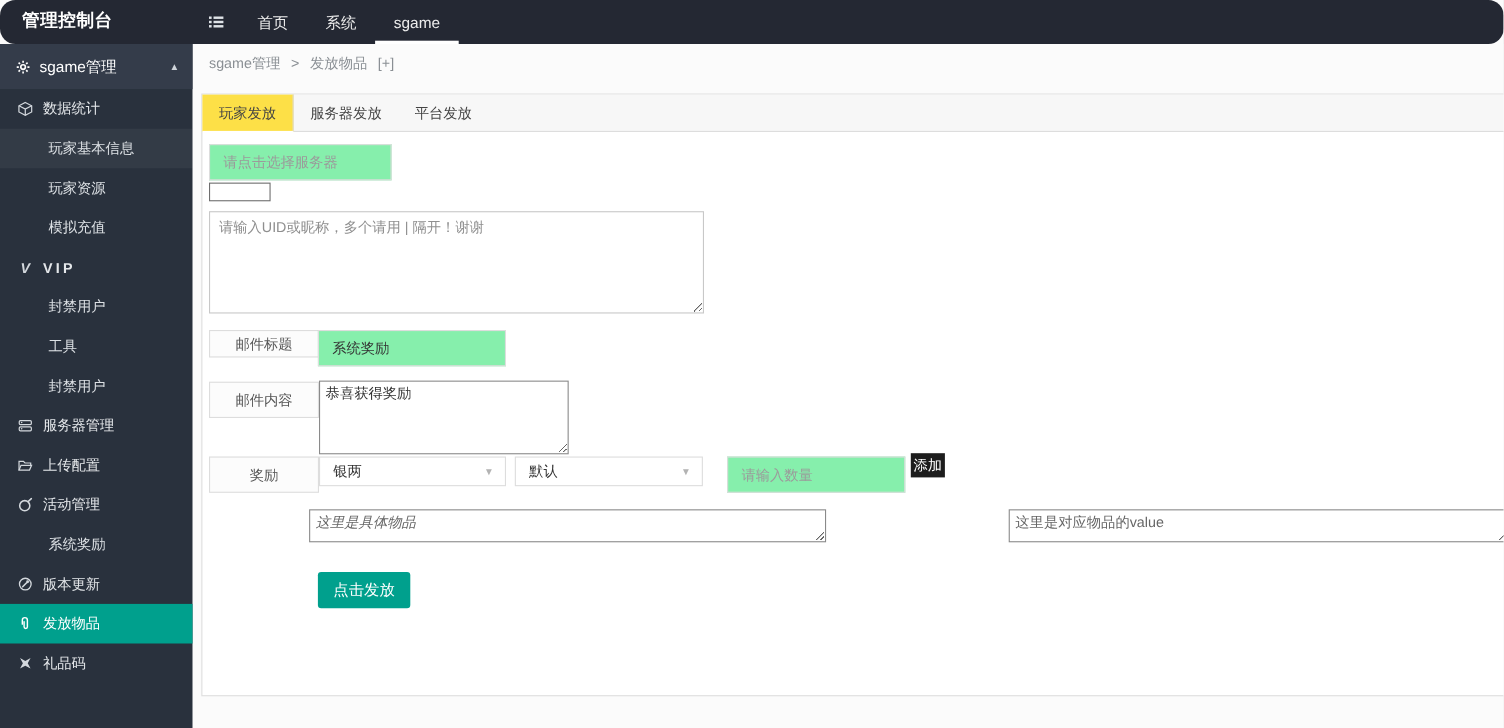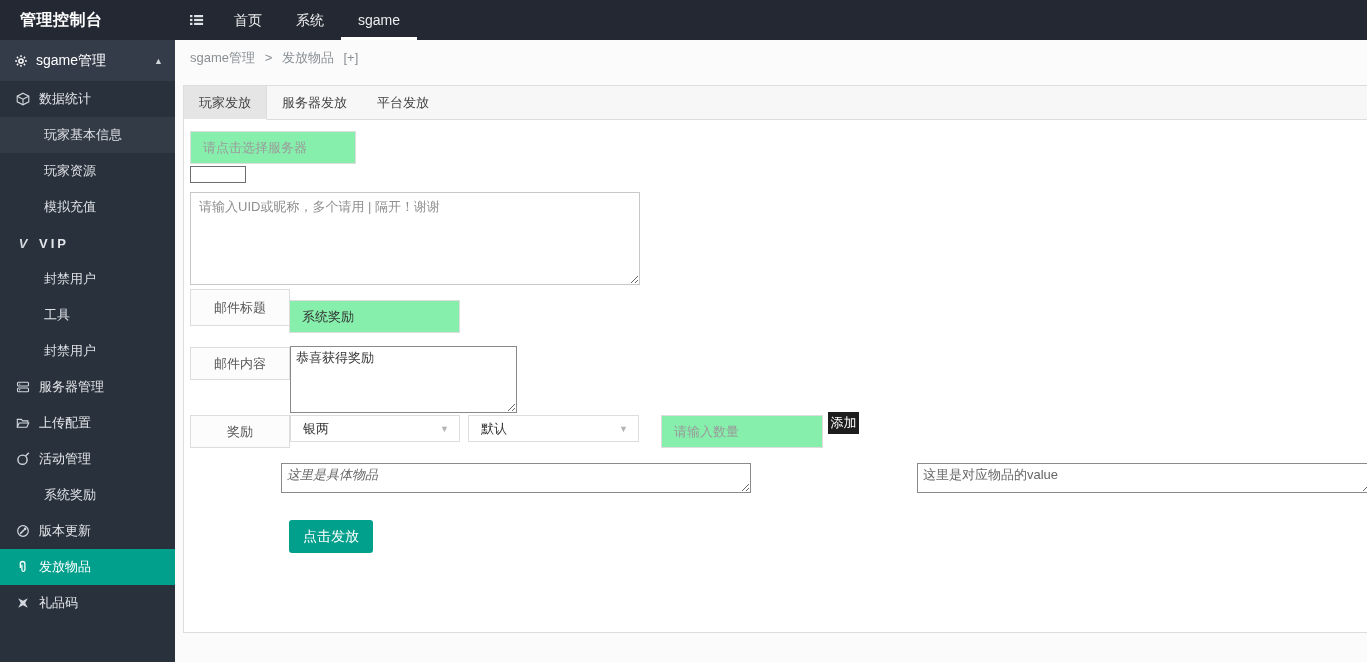--- a/index.html
+++ b/index.html
@@ -1,21 +1,21 @@
 <!DOCTYPE html>
 <html><head>
 <meta charset="utf-8">
 <style>
   * { margin:0; padding:0; box-sizing:border-box; }
   html,body { background:#e9e9e9; }
   body { font-family:"Liberation Sans","DejaVu Sans",sans-serif; }
   .page { position:relative; width:1367px; height:662px; overflow:hidden; background:#fbfbfb; }
 
   
-  .topbar { position:absolute; left:0; top:0; width:1367px; height:40px; background:#242833; z-index:30; }
+  .topbar { position:absolute; left:0; top:0; width:1367px; height:40px; background:#242833; z-index:30;border-radius:14px; }
   .brand { position:absolute; left:0; top:0; width:175px; height:40px; line-height:40px; padding-left:20px;
            color:#fff; font-size:16px; font-weight:bold; letter-spacing:.5px; }
   .topnav { position:absolute; left:175px; top:0; height:40px; display:flex; align-items:stretch; }
   .nav-toggle { width:42px; display:flex; align-items:center; justify-content:center; color:#dfe3e8; cursor:pointer; }
   .nav-link { position:relative; padding:0 17px; line-height:40px; color:#ececec; font-size:14px; cursor:pointer; }
   .nav-link.active::after { content:""; position:absolute; left:0; right:0; bottom:0; height:3px; background:#fff; }
 
   
   .sidebar { position:absolute; left:0; top:40px; width:175px; height:622px; background:#29313d; z-index:20; }
   .side-header { height:41px; background:#343c4a; color:#fff; font-size:14px; display:flex; align-items:center;
@@ -35,38 +35,38 @@
   
   .main { position:absolute; left:175px; top:40px; width:1192px; height:622px; background:#fbfbfb; }
   .breadcrumb { position:absolute; left:15px; top:0; height:36px; line-height:36px; font-size:13px; color:#8a8f94; }
   .breadcrumb span { margin-right:6px; }
   .crumb-link { cursor:pointer; }
 
   .panel { position:absolute; left:8px; top:45px; width:1200px; height:548px; background:#fff;
            border:1px solid #ddd; }
   .tabstrip { display:flex; height:34px; background:#f7f7f7; border-bottom:1px solid #ddd; }
   .tab { padding:0 15px; line-height:33px; font-size:13px; color:#444; cursor:pointer; }
-  .tab.active { background:#e5e5e5; border-right:1px solid #ddd; border-bottom:1px solid #fff; margin-bottom:-1px; }
+  .tab.active { background:#fde047; border-right:1px solid #ddd; border-bottom:1px solid #fff; margin-bottom:-1px; }
 
   
   .ctl { position:absolute; z-index:25; }
   input.box, .fakebox { border:1px solid #ddd; background:#86efac; font-size:13px; color:#333;
             font-family:"Liberation Sans","DejaVu Sans",sans-serif; outline:none; }
   input.box { padding:0 12px; }
   input.box::placeholder { color:#9b9b9b; }
   .server-select { left:190px; top:131px; width:166px; height:33px; font-size:14px; cursor:pointer; }
   .mini-input { left:190px; top:166px; width:56px; height:17px; border:1px solid #6e6e6e; background:#fff;
                 font-size:11px; padding:0 3px; outline:none; }
   textarea.ta { font-family:"Liberation Sans","DejaVu Sans",sans-serif; font-size:13px; color:#333;
                 background:#fff; outline:none; resize:both; }
   .uid-ta { left:190px; top:192px; width:450px; height:93px; border:1px solid #c8c8c8; padding:5px 8px; }
   .uid-ta::placeholder { color:#8f8f8f; }
   .lblbox { border:1px solid #ddd; background:#fcfcfc; color:#555; font-size:13px;
             display:flex; align-items:center; justify-content:center; }
-  .lbl-title { left:190px; top:289px; width:100px; height:37px; }
+  .lbl-title { left:190px; top:300px; width:100px; height:25px; }
   .in-title { left:289px; top:300px; width:171px; height:33px; }
   .lbl-content { left:190px; top:347px; width:100px; height:33px; }
   .ta-content { left:290px; top:346px; width:227px; height:67px; border:1px solid #8a8a8a; padding:2px 5px; }
   .lbl-reward { left:190px; top:415px; width:100px; height:33px; }
   .fakeselect { position:absolute; border:1px solid #ddd; background:#fff; height:27px; display:flex;
                 align-items:center; padding:0 10px 0 12px; font-size:13px; color:#333; cursor:pointer; z-index:25; }
   .fakeselect .chev { margin-left:auto; font-size:9px; color:#b3b3b3; }
   .sel-type { left:290px; top:415px; width:170px; }
   .sel-sub { left:468px; top:415px; width:171px; }
   .in-qty { left:661px; top:415px; width:162px; height:33px; }

